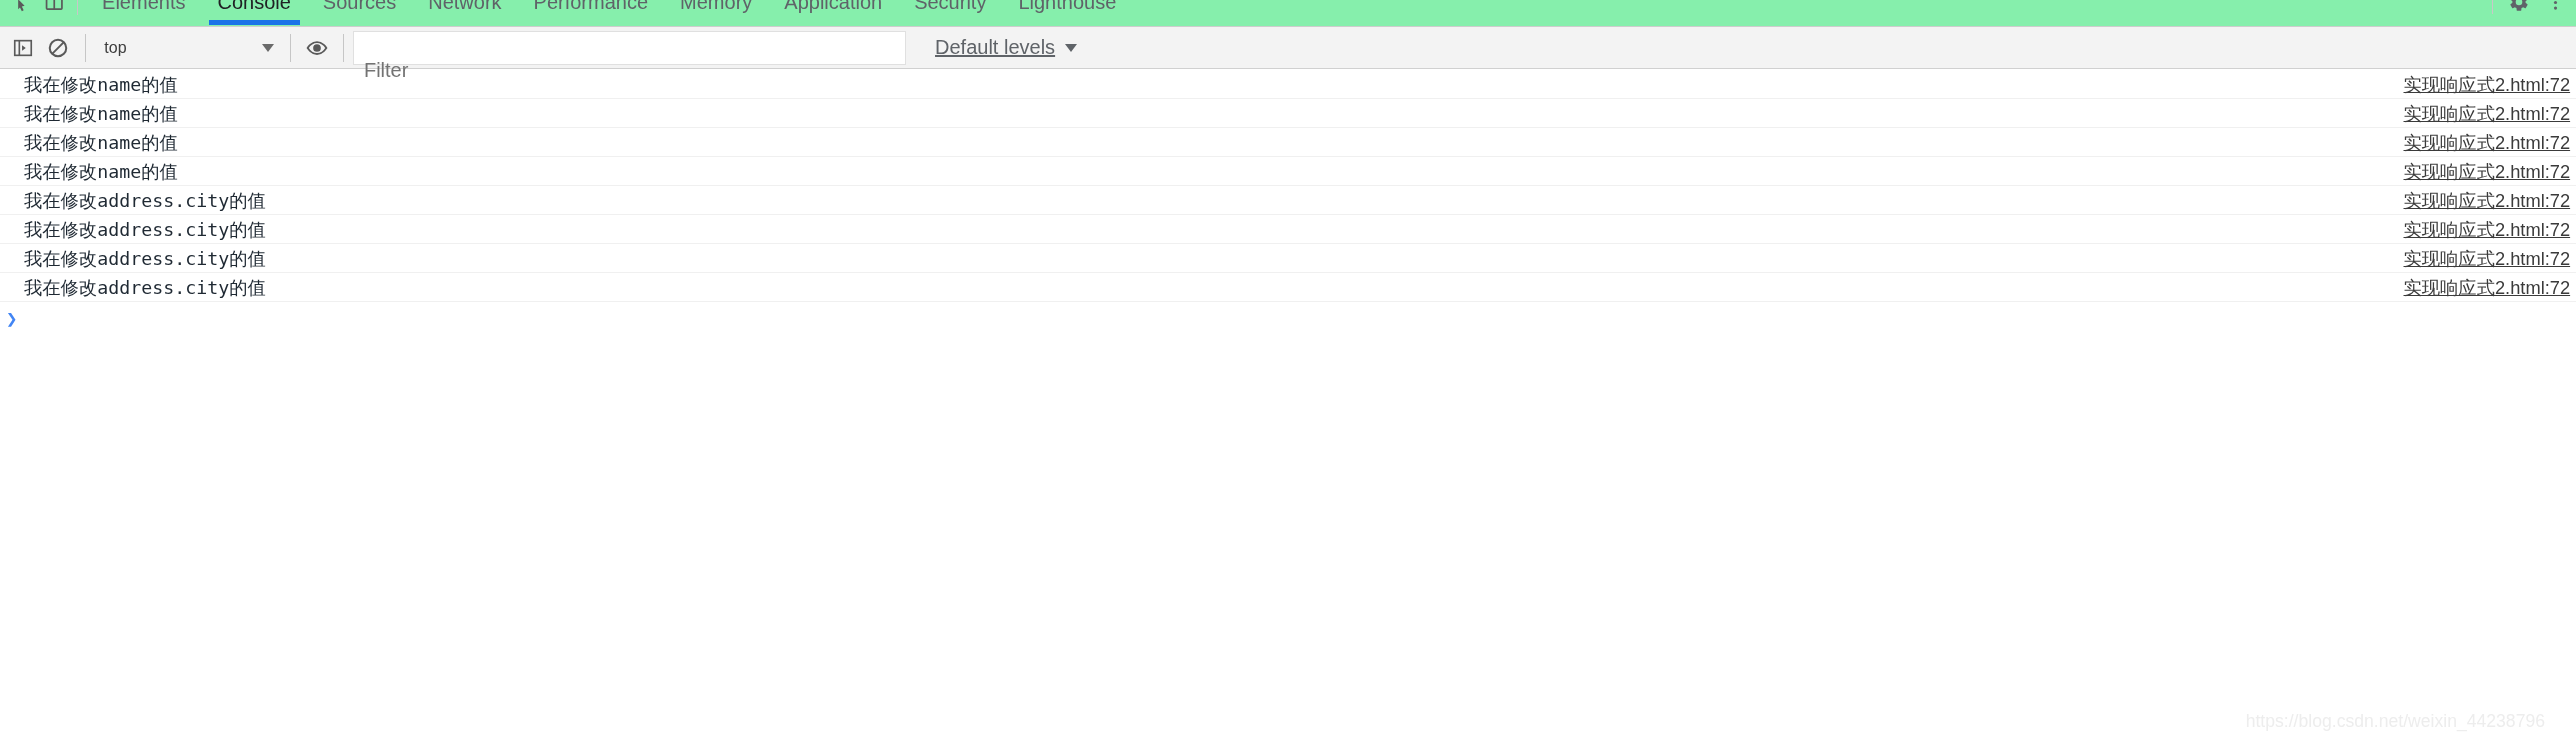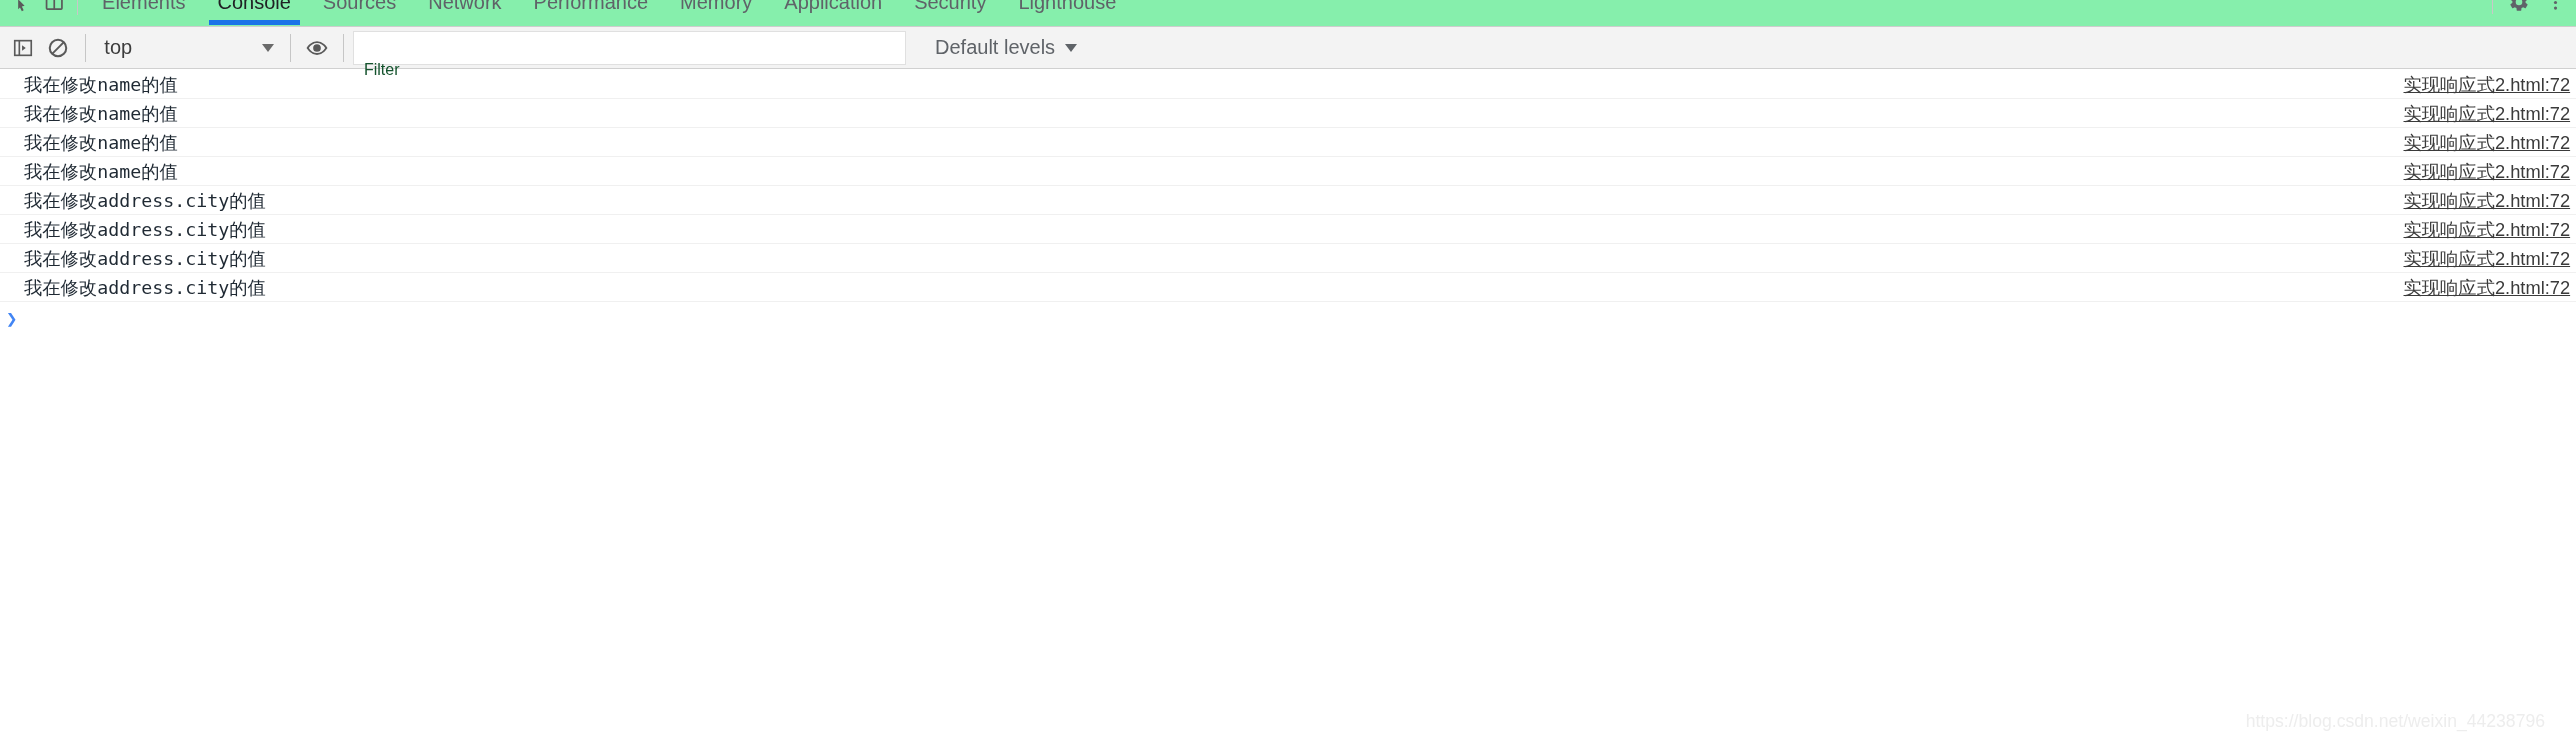--- a/index.html
+++ b/index.html
@@ -113,21 +113,21 @@
   .ctx-select {
     display: flex;
     align-items: center;
     height: 34px;
     min-width: 187px;
     padding: 0 7.3px 0 10.2px;
     box-sizing: border-box;
     flex: none;
   }
   .ctx-label {
-    font-size: 20px;
+    font-size: 16px;
     color: #3c3c3c;
     flex: 1;
   }
   .caret {
     width: 0; height: 0;
     border-left: 6.6px solid transparent;
     border-right: 6.6px solid transparent;
     border-top: 8px solid #6a6a6a;
     margin-left: 8.8px;
   }
@@ -136,35 +136,36 @@
     height: 34px;
     background: #ffffff;
     border: 0.7px solid #e0e0e0;
     box-sizing: border-box;
     display: flex;
     align-items: center;
     padding-left: 10.2px;
     flex: none;
   }
   .filter-placeholder {
-    font-size: 16px;
-    color: #14532d;
+    font-size: 20px;
+    color: #737373;
     margin-top: 45px;
   }
   .levels {
     display: flex;
     align-items: center;
     height: 34px;
     margin-left: 22px;
     padding: 0 7.3px;
     flex: none;
   }
   .levels-label {
     font-size: 20px;
     color: #5f6368;
+    text-decoration: underline;
   }
   .levels .caret {
     border-top-color: #5f6368;
     margin-left: 10.2px;
   }
 
   
   .console-list {
     position: absolute;
     top: 70px; left: 0;

